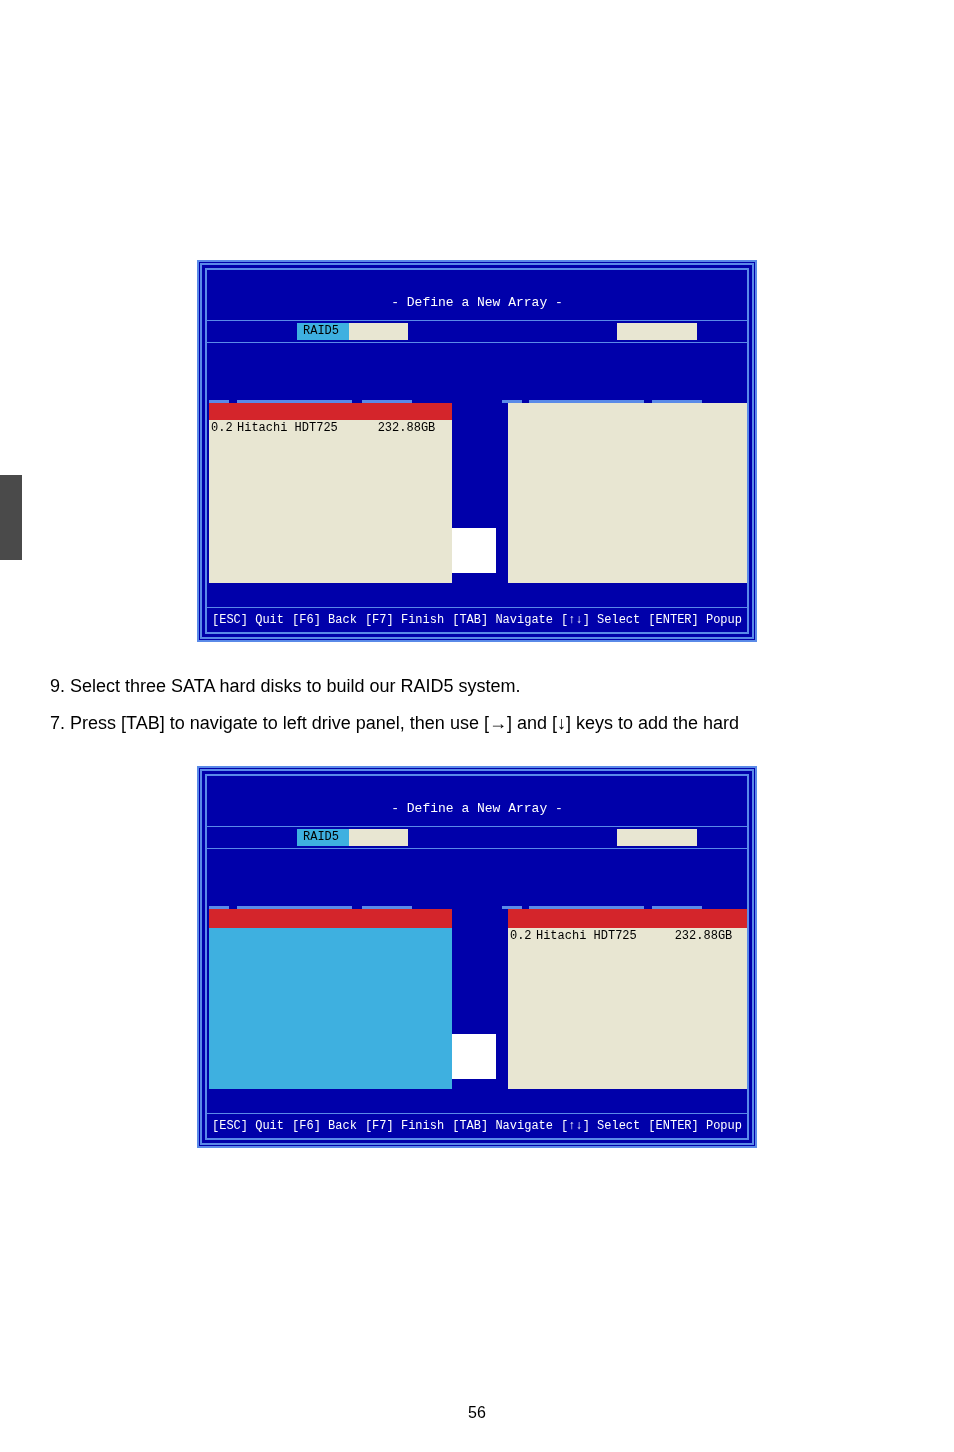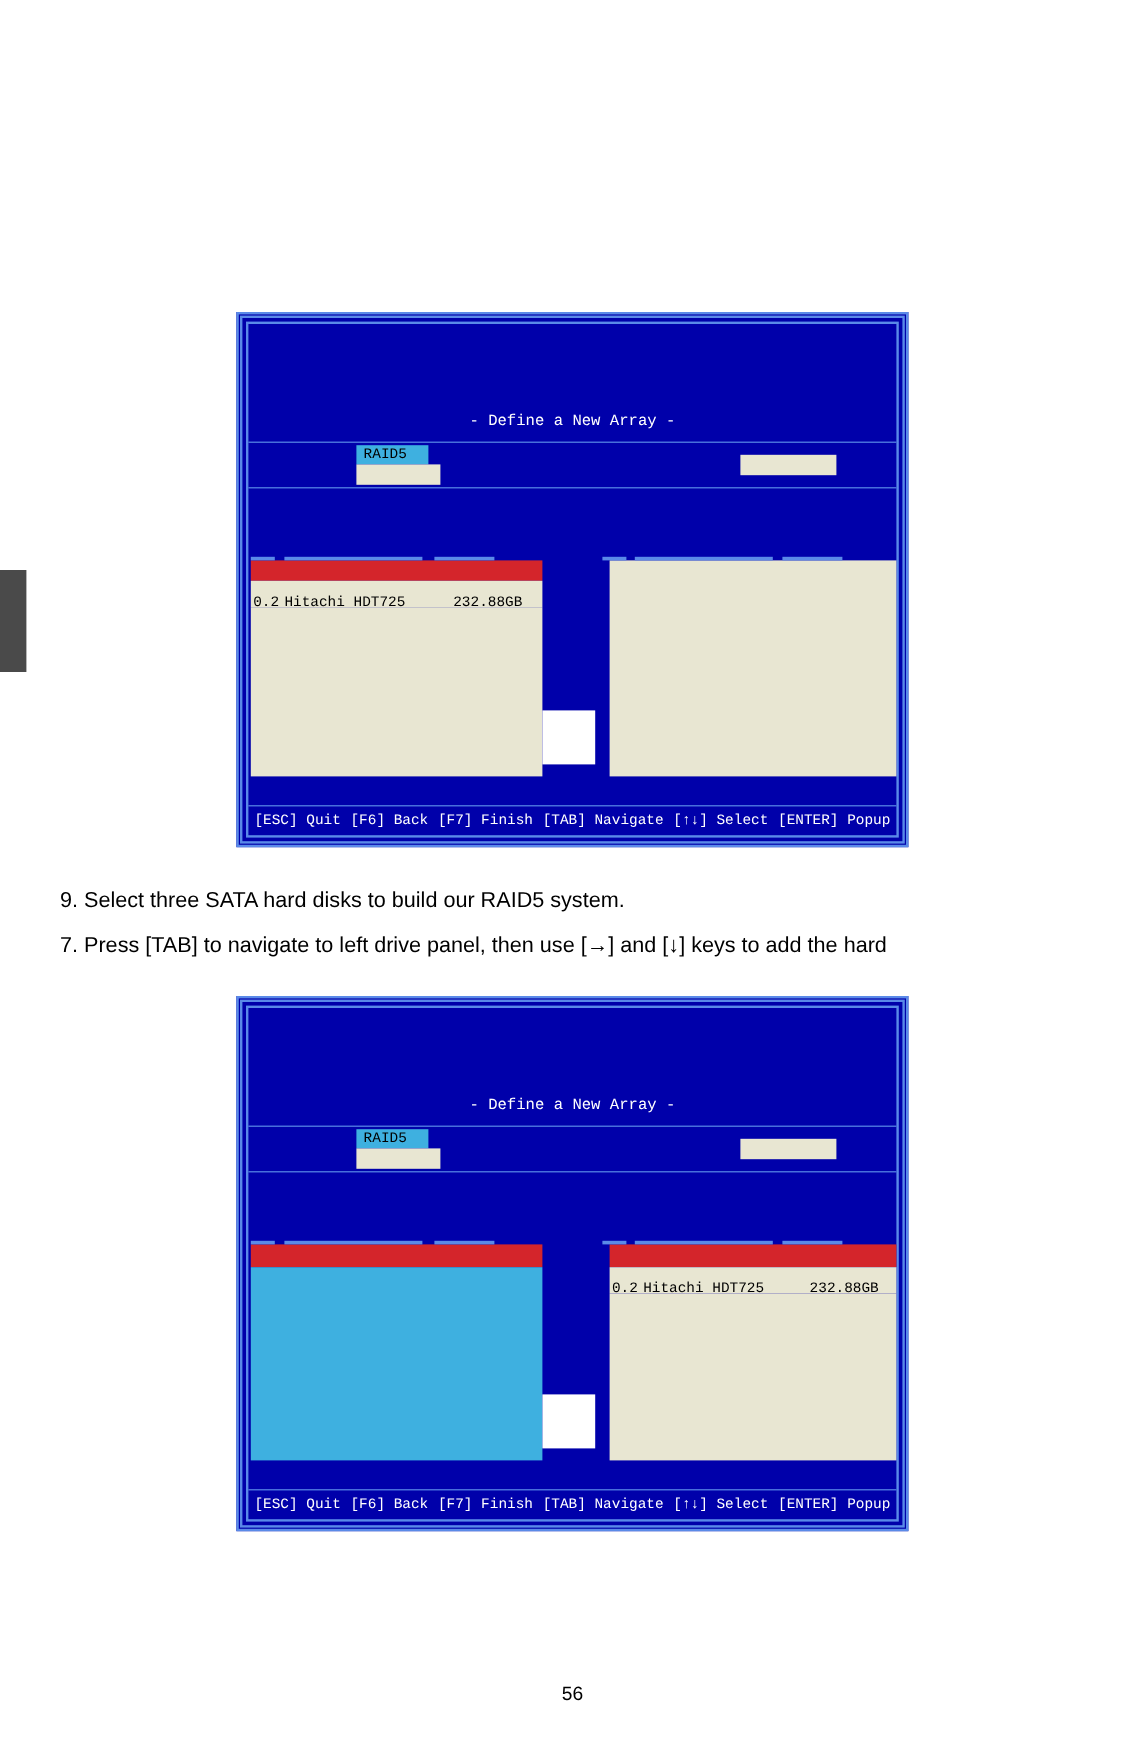--- a/index.html
+++ b/index.html
@@ -34,36 +34,34 @@
       font-size: 12px;
     }
     .bios-inner {
       border: 2px solid #5a8ae8;
     }
     .bios-title {
       text-align: center;
       padding: 25px 0 10px 0;
       color: #fff;
       font-size: 13px;
-      margin-top: 48px;
     }
     .raid-row {
       display: flex;
       align-items: center;
       padding: 2px 0;
       border-top: 1px solid #5a8ae8;
       border-bottom: 1px solid #5a8ae8;
     }
     .raid-label-cell {
       width: 90px;
     }
     .raid5-box {
       width: 111px;
       display: flex;
-      flex-direction: column;
     }
     .raid5-text {
       background: #3eb0e0;
       color: #000;
       padding: 1px 6px;
       width: 60px;
       font-size: 12px;
     }
     .raid5-blank {
       background: #e8e6d2;
@@ -169,21 +167,21 @@
       color: #fff;
       font-size: 12px;
       padding: 1px 2px;
       display: flex;
     }
     .drive-row {
       height: 17px;
       background: #e8e6d2;
       color: #000;
       font-size: 12px;
-      padding: 11px 2px;
+      padding: 1px 2px;
       display: flex;
     }
     .drive-port { width: 26px; }
     .drive-model { width: 130px; }
     .drive-size { flex: 1; text-align: center; padding-right: 4px; }
     .panel-fill {
       flex: 1;
       background: #e8e6d2;
     }
     .panel-fill-blue {

